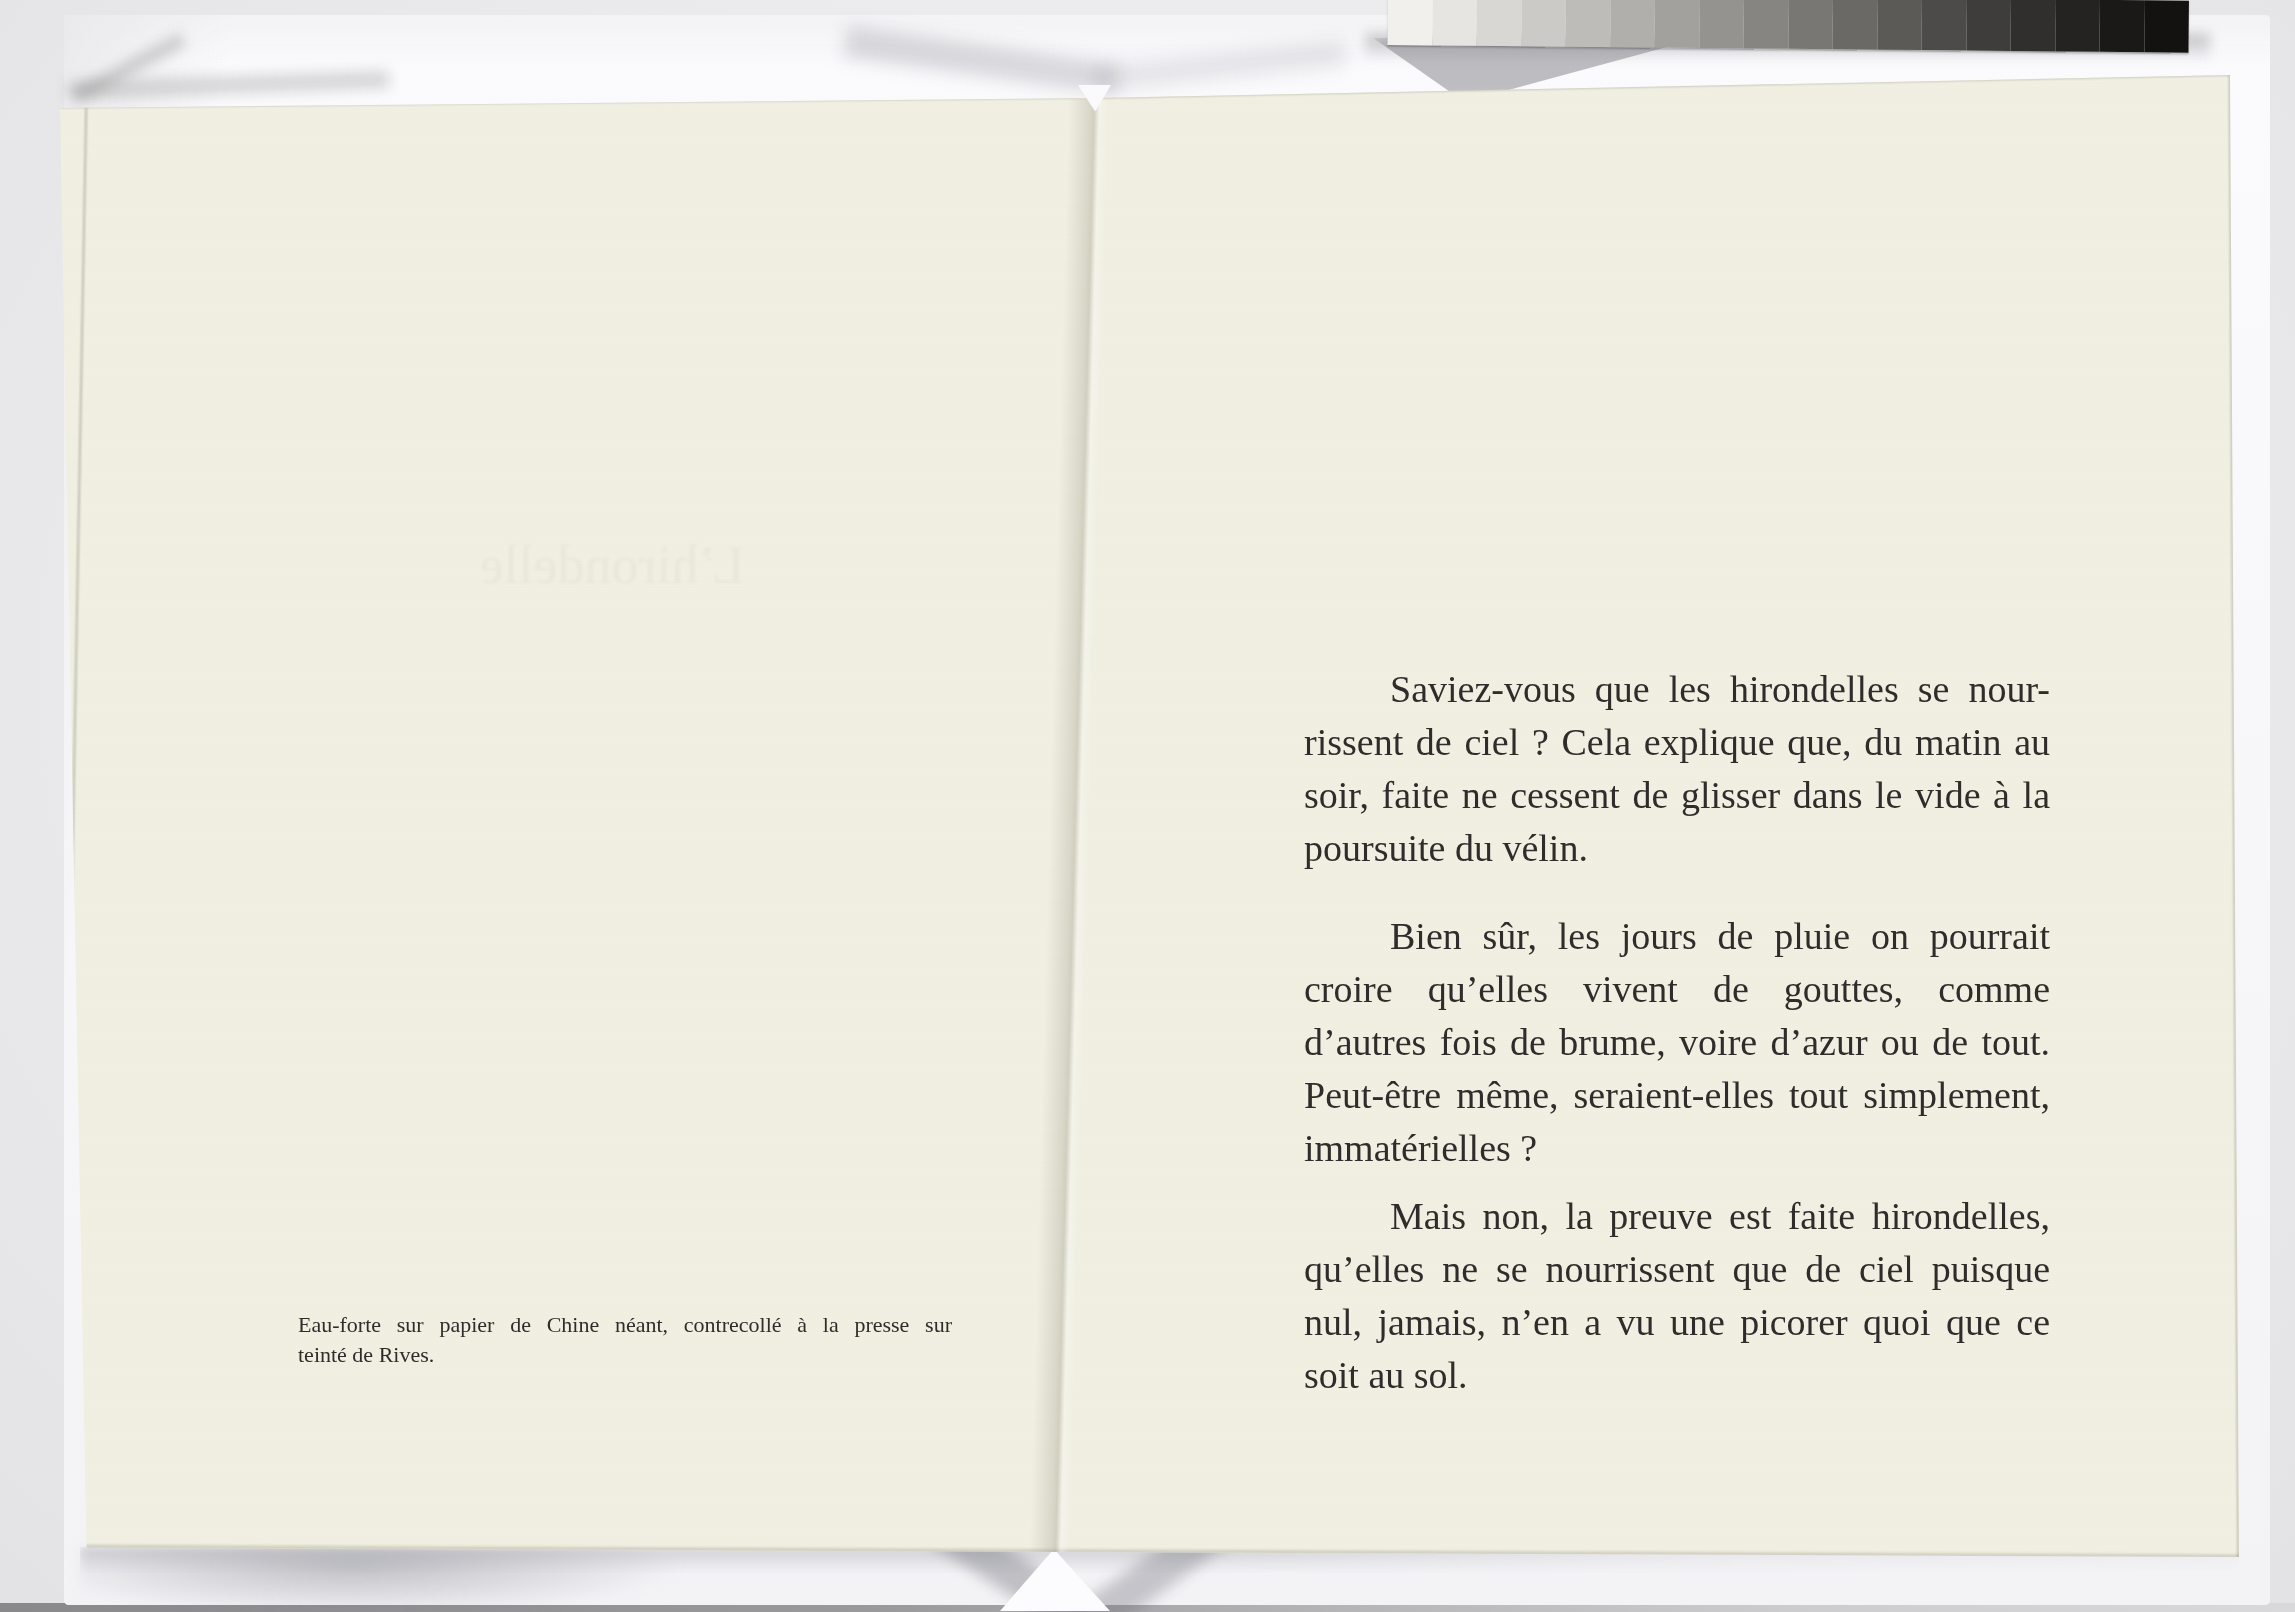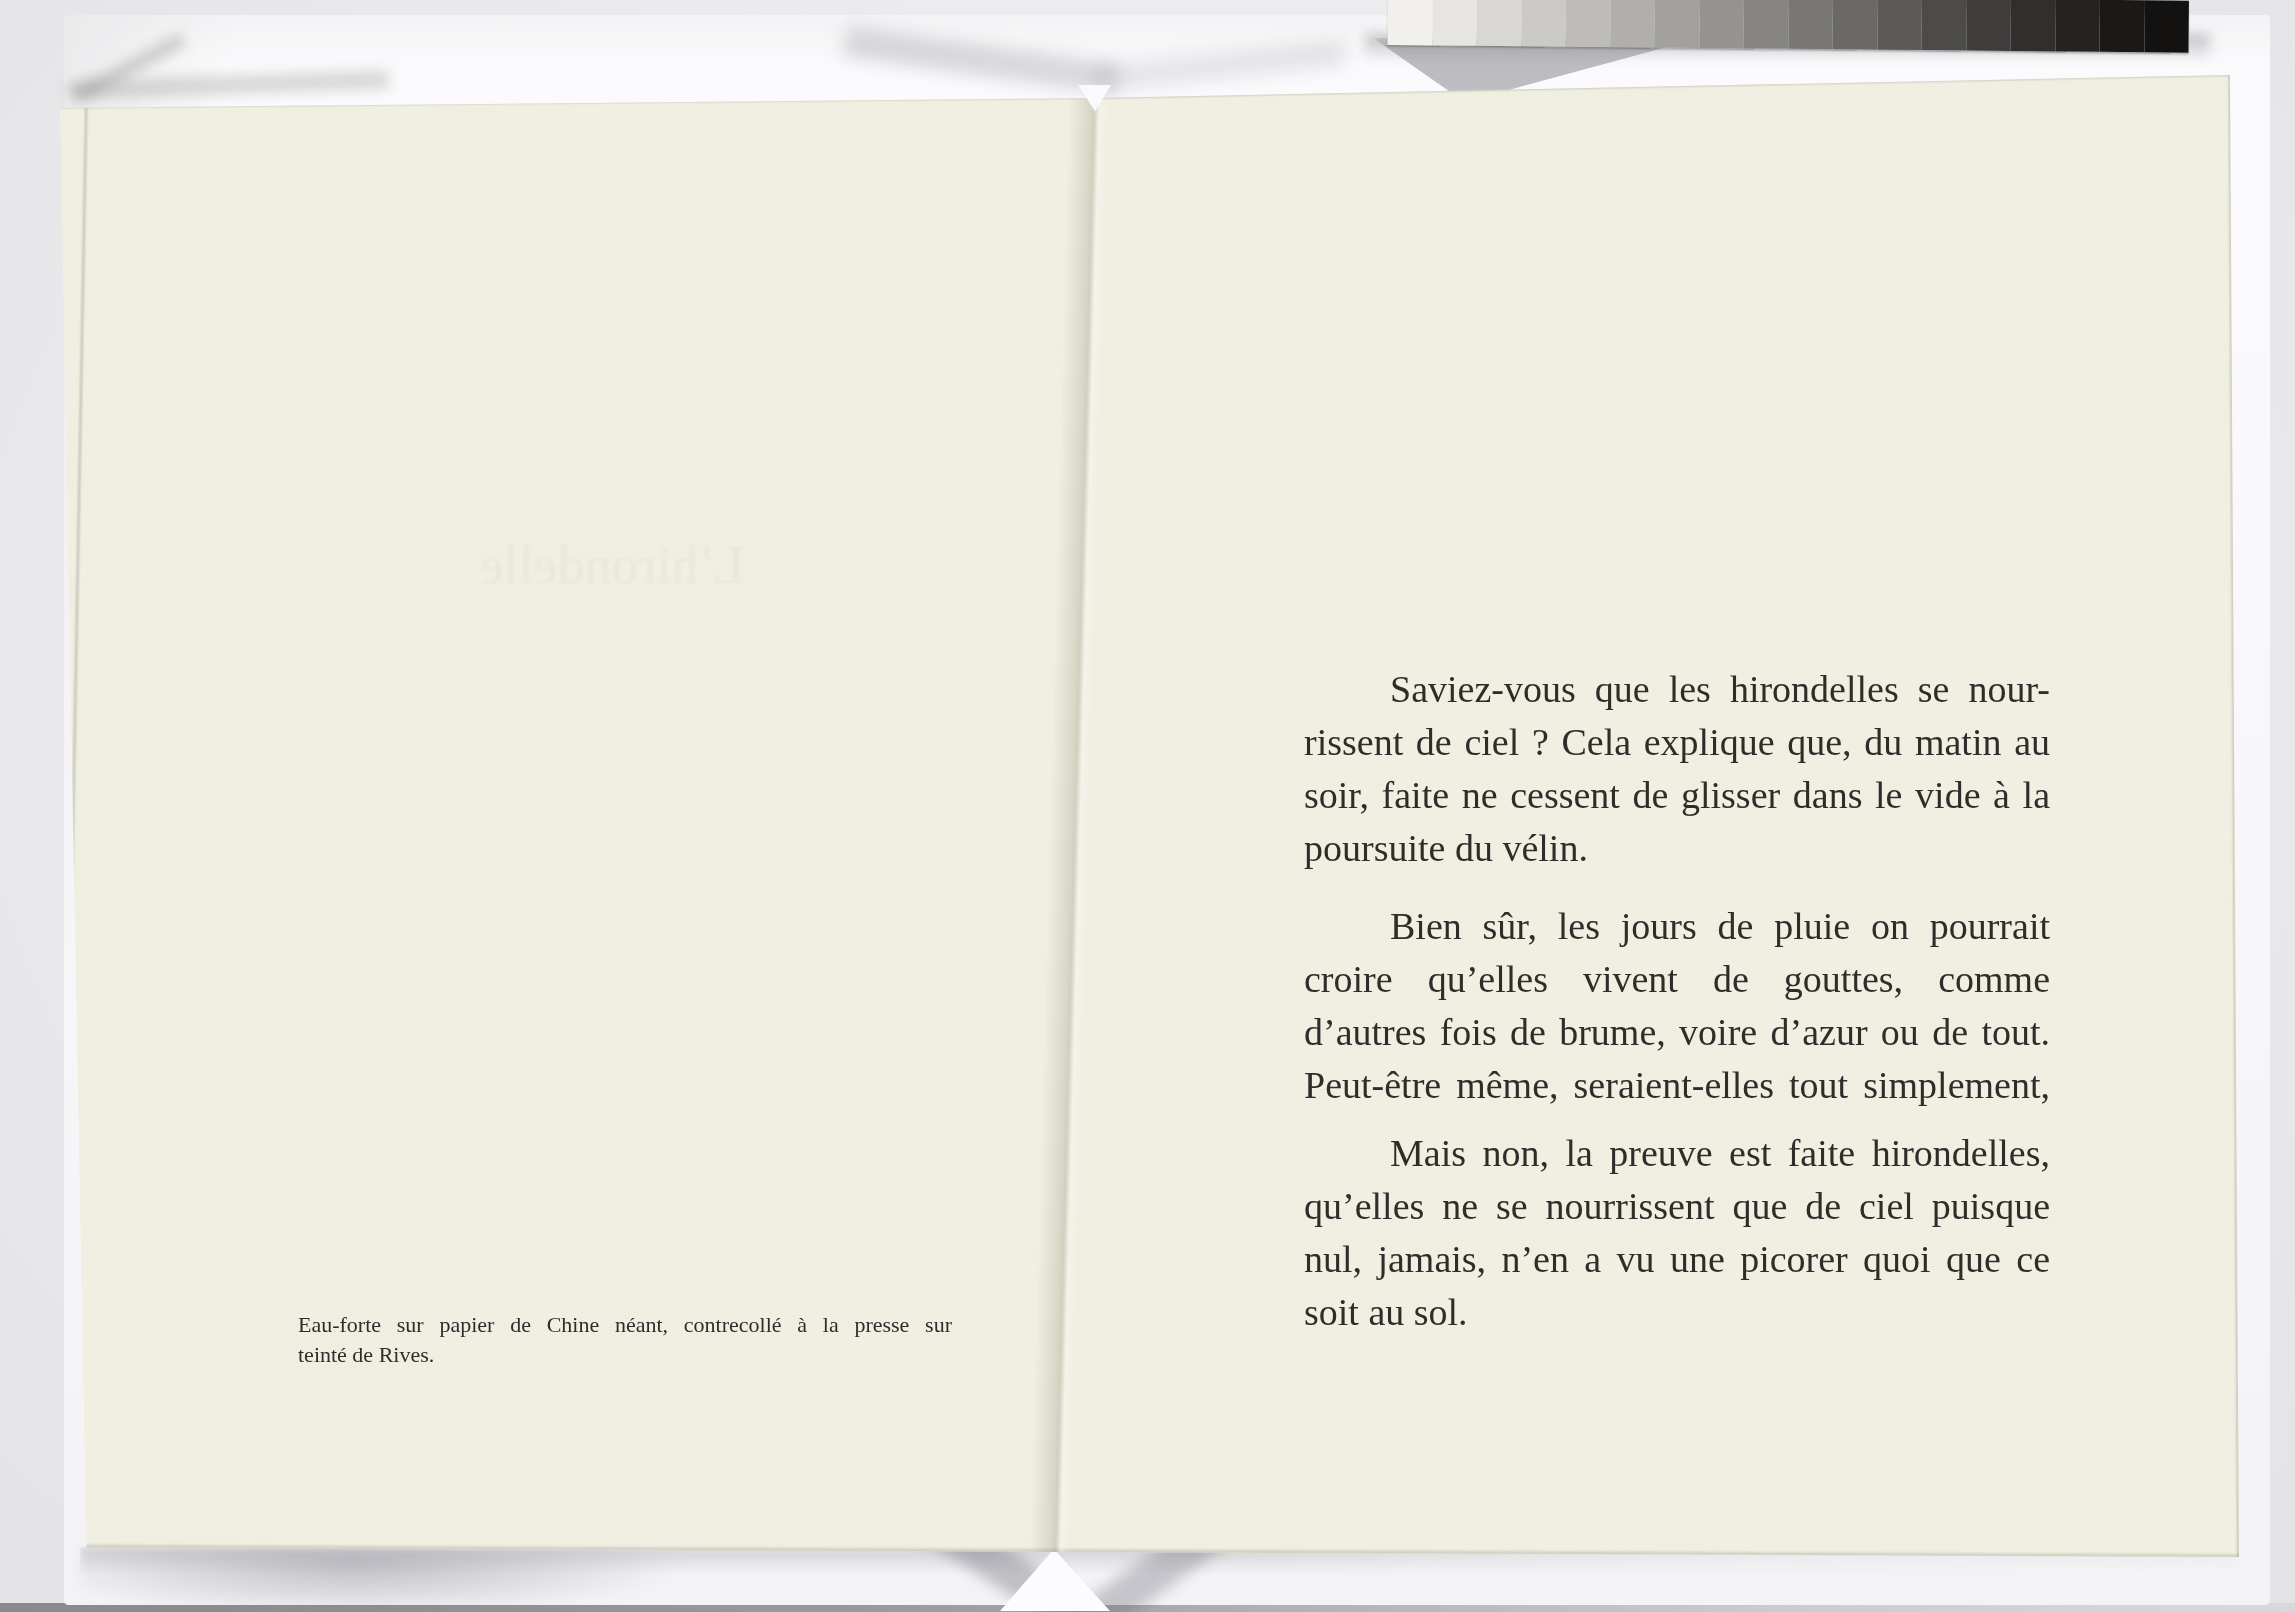--- a/index.html
+++ b/index.html
@@ -87,21 +87,21 @@
 
   
   .ghost{position:absolute;left:374px;top:459px;width:356px;height:75px;
     font-size:54px;color:#6e6a52;opacity:.05;transform:scaleX(-1);filter:blur(1.7px);
     text-align:center;}
 
   
   .text-block{position:absolute;left:1244px;top:588px;width:746px;
     font-size:38px;line-height:53px;color:var(--ink);}
   .para{text-align:justify;}
-  .para + .para.p2{margin-top:25px;}
+  .para + .para.p2{margin-top:35px;}
   .para + .para.p3{margin-top:15px;}
   .line{text-align:justify;text-align-last:justify;}
   .line.first{text-indent:86px;}
   .line.last{text-align-last:left;}
 
   
   .caption{position:absolute;left:238px;top:1235px;width:654px;
     font-size:22px;line-height:30px;color:var(--ink);}
   .caption .line{text-align:justify;text-align-last:justify;}
   .caption .line.last{text-align-last:left;}
@@ -156,20 +156,21 @@
         <div class="line first">Saviez-vous que les hirondelles se nour-</div>
         <div class="line">rissent de ciel ? Cela explique que, du matin au</div>
         <div class="line">soir, faite ne cessent de glisser dans le vide à la</div>
         <div class="line last">poursuite du vélin.</div>
       </div>
       <div class="para p2">
         <div class="line first">Bien sûr, les jours de pluie on pourrait</div>
         <div class="line">croire qu’elles vivent de gouttes, comme</div>
         <div class="line">d’autres fois de brume, voire d’azur ou de tout.</div>
         <div class="line">Peut-être même, seraient-elles tout simplement,</div>
+        <div class="line last">immatérielles ?</div>
       </div>
       <div class="para p3">
         <div class="line first">Mais non, la preuve est faite hirondelles,</div>
         <div class="line">qu’elles ne se nourrissent que de ciel puisque</div>
         <div class="line">nul, jamais, n’en a vu une picorer quoi que ce</div>
         <div class="line last">soit au sol.</div>
       </div>
     </div>
   </div>
 

